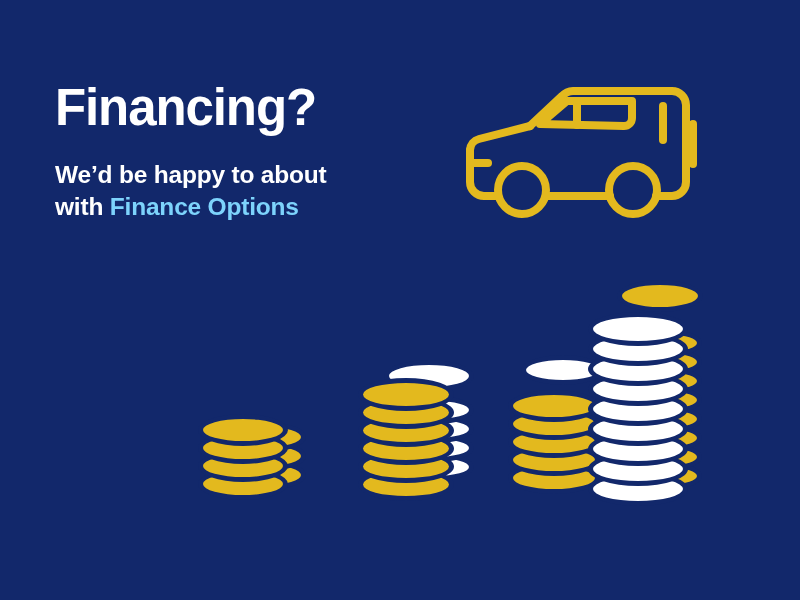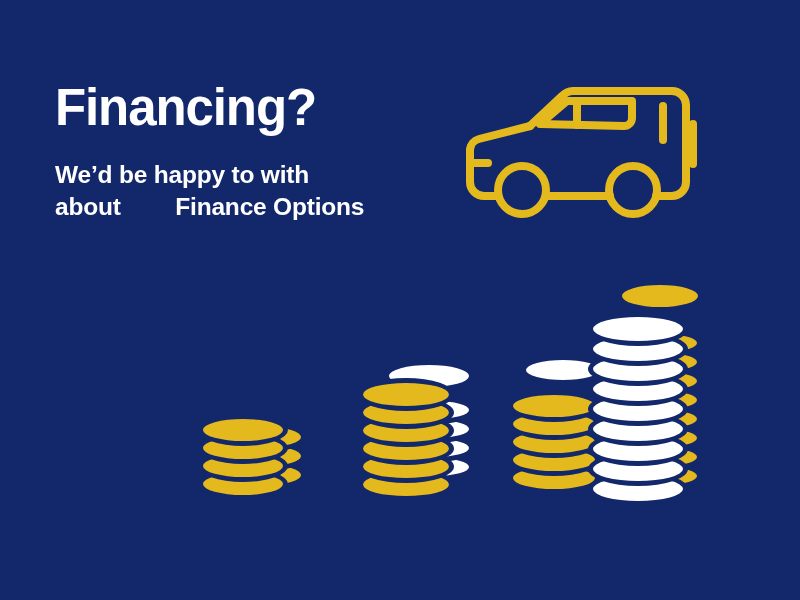--- a/index.html
+++ b/index.html
@@ -35,21 +35,21 @@
   }
   #subcopy {
     margin: 0;
     padding-top: 24px;
     font-size: 24.5px;
     font-weight: bold;
     color: #ffffff;
     line-height: 1.30;
     letter-spacing: -0.2px;
   }
-  .accent-text { color: #ffffff; margin-left: 48px; }
+  .accent-text { color: #7dd3fc; }
 
   
   #car-icon {
     position: absolute;
     left: 450px;
     top: 78px;
     width: 262px;
     height: 140px;
   }
 
@@ -75,22 +75,22 @@
 </style>
 </head>
 <body>
 
 <div id="slide">
 
   <div id="text-block">
     <h1 id="headline">Financing?</h1>
 
     <p id="subcopy">
-      <span>We’d be happy to with</span><br>
-      <span>about </span><span class="accent-text">Finance Options</span><br>
+      <span>We’d be happy to about</span><br>
+      <span>with </span><span class="accent-text">Finance Options</span><br>
     </p>
   </div>
 
   <div id="car-icon">
     <svg width="262" height="140" viewBox="0 0 262 140" fill="none" stroke="#e3b91e" stroke-width="8" stroke-linecap="round" stroke-linejoin="round">
 
       <path d="M 20 72
                L 20 104
                a 14 14 0 0 0 14 14
                L 48 118"></path>

